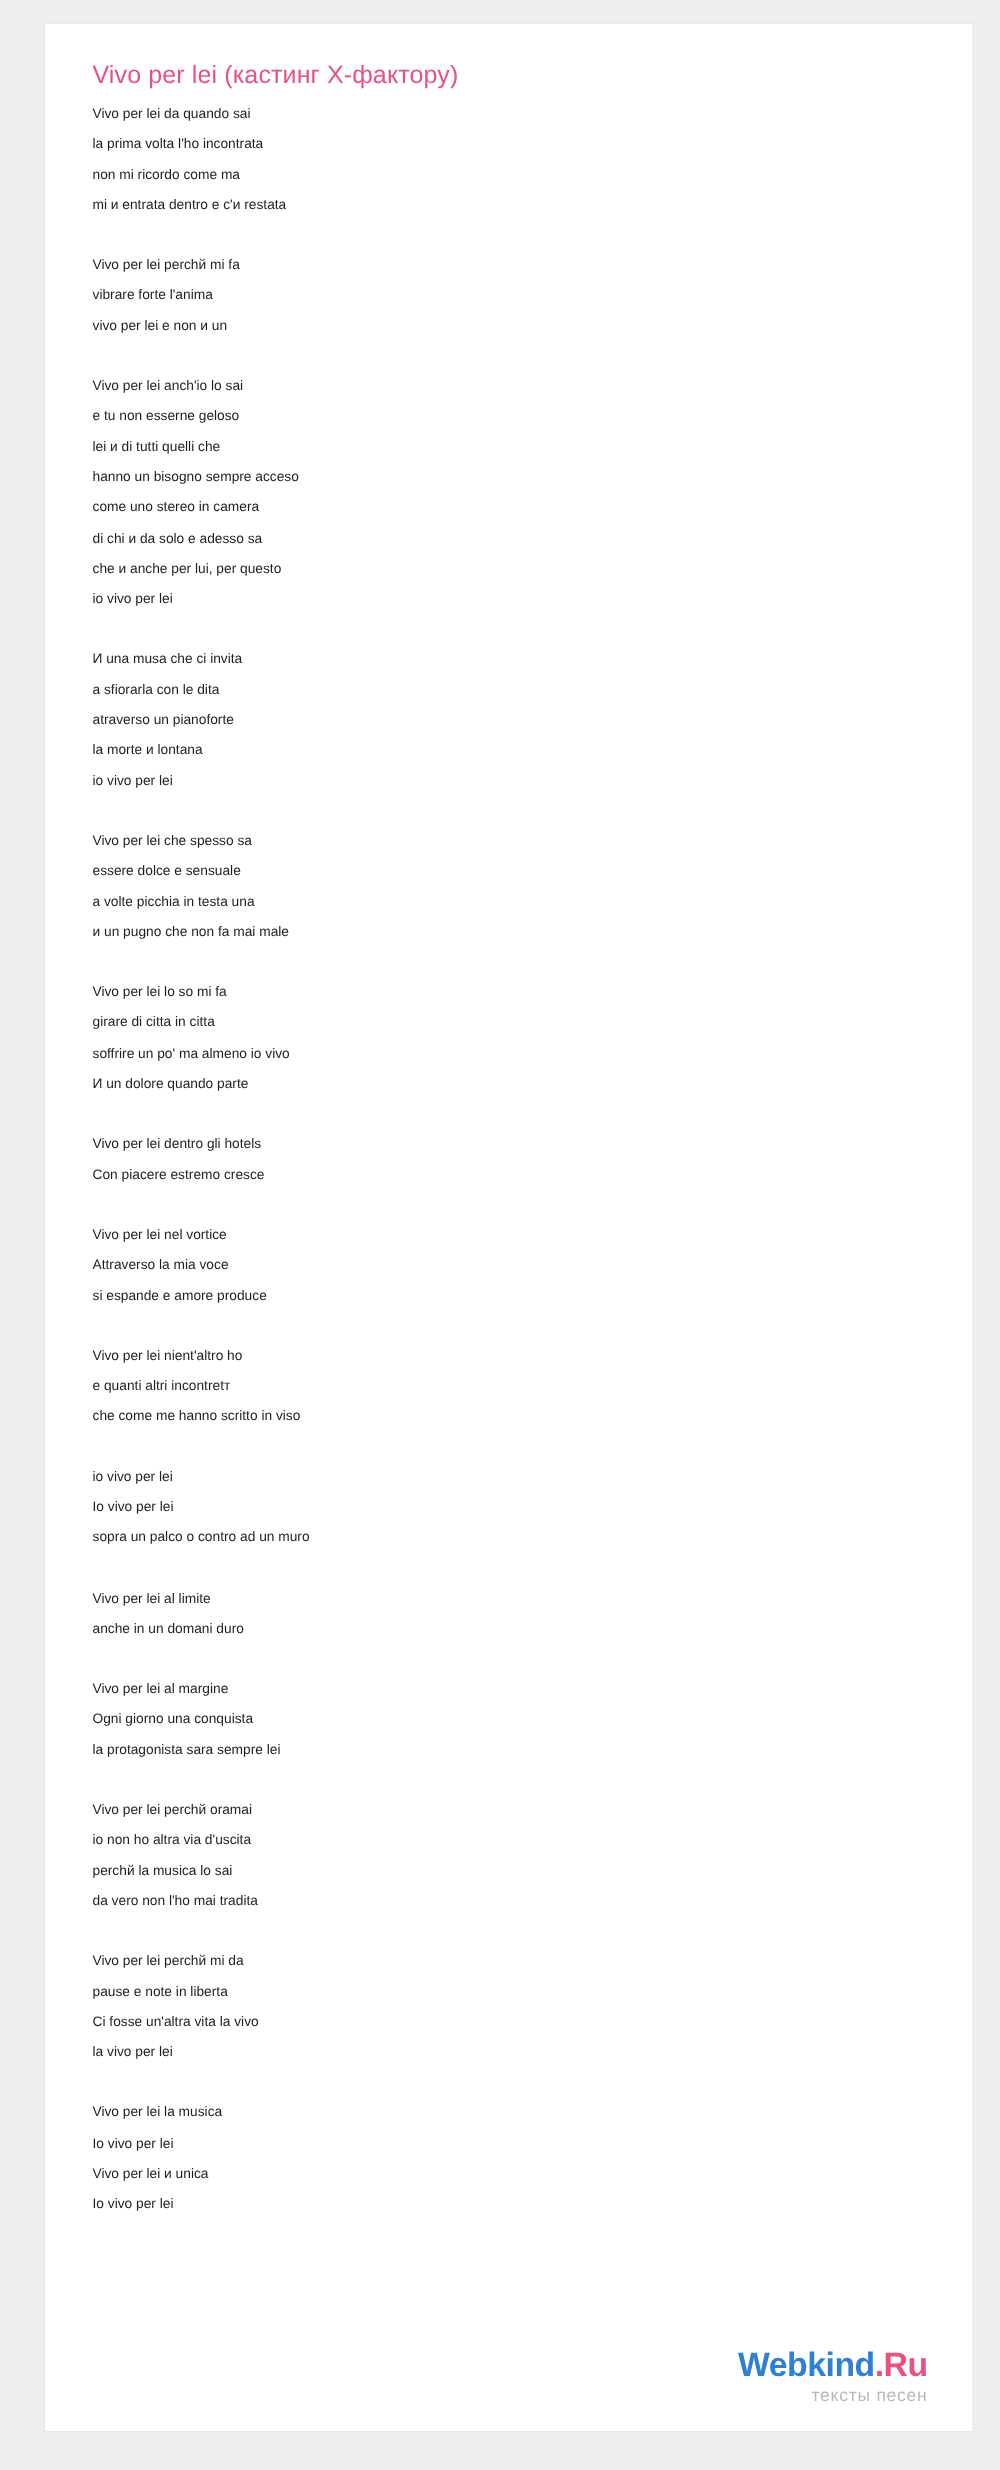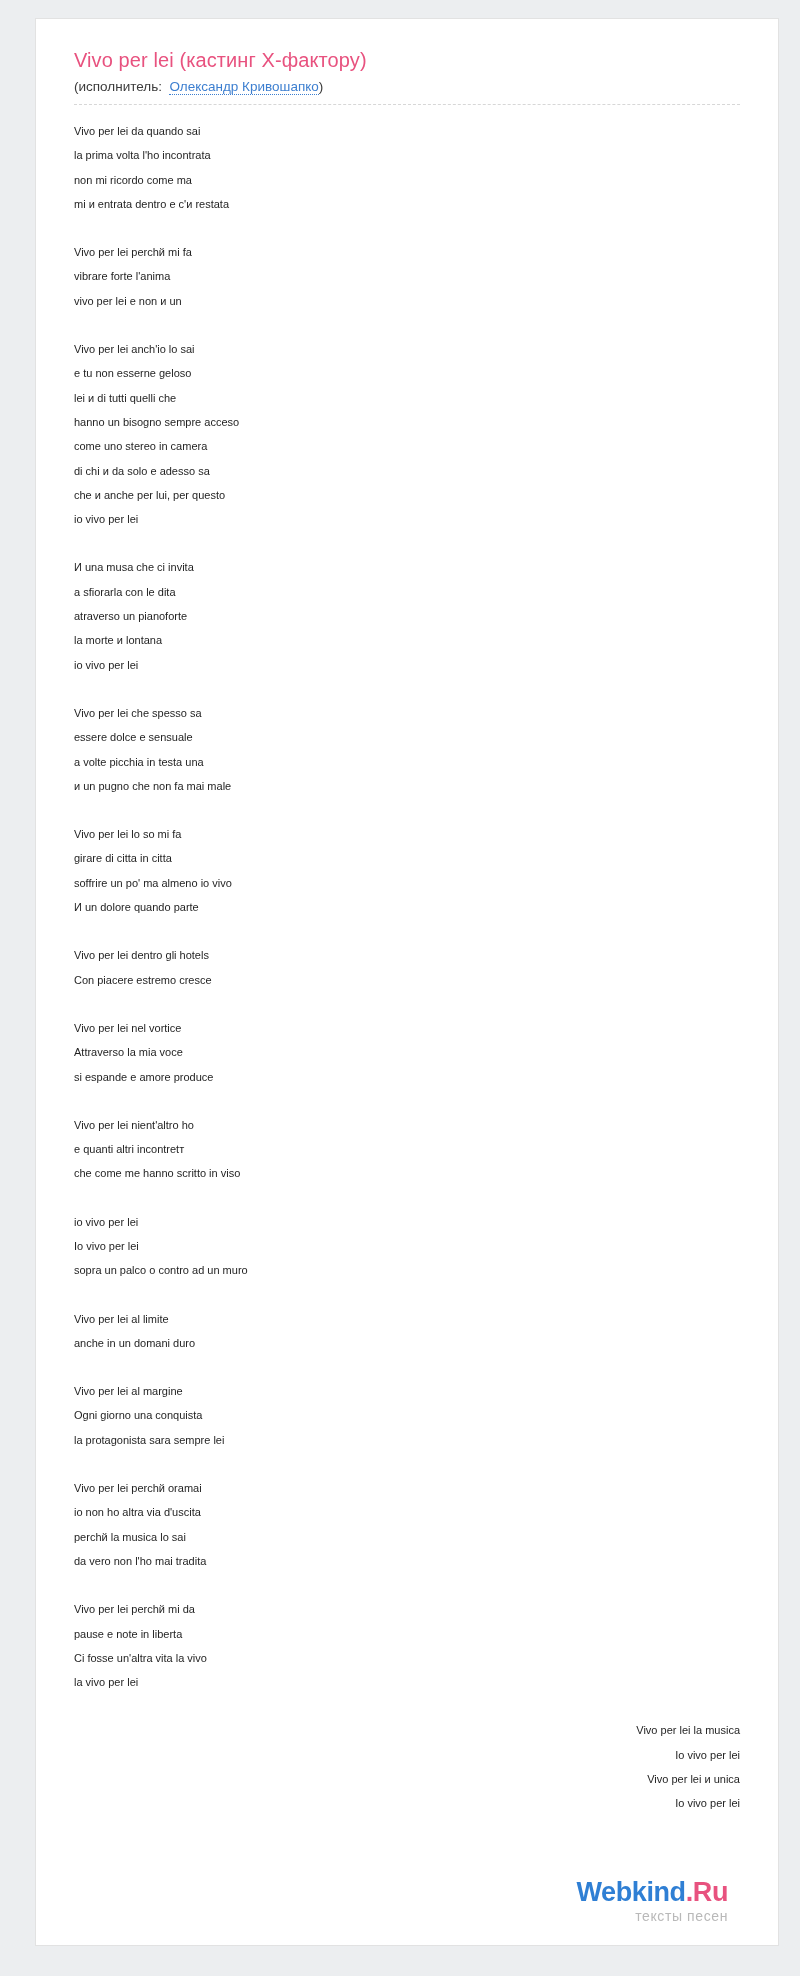--- a/index.html
+++ b/index.html
@@ -61,28 +61,27 @@
     color: #1f1f1f;
     white-space: pre-wrap;
     margin: 0;
     font-family: "Liberation Sans", sans-serif;
   }
   .stanza {
     margin: 0 0 24px 0;
   }
   .stanza:last-child {
     margin-bottom: 0;
-    text-align: right;
   }
   .line {
     display: block;
   }
   .footer-logo {
     position: absolute;
-    right: 50px;
+    right: 36px;
     bottom: 22px;
     text-align: right;
     line-height: 1;
     user-select: none;
     margin-top: 31px;
   }
   .logo-main {
     font-size: 27px;
     font-weight: bold;
     color: #2f7fd4;
@@ -105,24 +104,20 @@
   }
 </style>
 </head>
 <body>
 
 <div class="page">
   <div class="sheet">
 
     <h1 class="song-title">Vivo per lei (кастинг Х-фактору)</h1>
 
-    <div class="performer-line">
-      <span class="paren">(исполнитель:</span>
-      <span>&nbsp;</span><a class="performer-link" href="#">Олександр Кривошапко</a><span class="paren">)</span>
-    </div>
 
     <div class="lyrics"><p class="stanza"><span class="line">Vivo per lei da quando sai</span><span class="line">la prima volta l'ho incontrata</span><span class="line">non mi ricordo come ma</span><span class="line">mi и entrata dentro e c'и restata</span></p><p class="stanza"><span class="line">Vivo per lei perchй mi fa</span><span class="line">vibrare forte l'anima</span><span class="line">vivo per lei e non и un</span></p><p class="stanza"><span class="line">Vivo per lei anch'io lo sai</span><span class="line">e tu non esserne geloso</span><span class="line">lei и di tutti quelli che</span><span class="line">hanno un bisogno sempre acceso</span><span class="line">come uno stereo in camera</span><span class="line">di chi и da solo e adesso sa</span><span class="line">che и anche per lui, per questo</span><span class="line">io vivo per lei</span></p><p class="stanza"><span class="line">И una musa che ci invita</span><span class="line">a sfiorarla con le dita</span><span class="line">atraverso un pianoforte</span><span class="line">la morte и lontana</span><span class="line">io vivo per lei</span></p><p class="stanza"><span class="line">Vivo per lei che spesso sa</span><span class="line">essere dolce e sensuale</span><span class="line">a volte picchia in testa una</span><span class="line">и un pugno che non fa mai male</span></p><p class="stanza"><span class="line">Vivo per lei lo so mi fa</span><span class="line">girare di citta in citta</span><span class="line">soffrire un po' ma almeno io vivo</span><span class="line">И un dolore quando parte</span></p><p class="stanza"><span class="line">Vivo per lei dentro gli hotels</span><span class="line">Con piacere estremo cresce</span></p><p class="stanza"><span class="line">Vivo per lei nel vortice</span><span class="line">Attraverso la mia voce</span><span class="line">si espande e amore produce</span></p><p class="stanza"><span class="line">Vivo per lei nient'altro ho</span><span class="line">e quanti altri incontretт</span><span class="line">che come me hanno scritto in viso</span></p><p class="stanza"><span class="line">io vivo per lei</span><span class="line">Io vivo per lei</span><span class="line">sopra un palco o contro ad un muro</span></p><p class="stanza"><span class="line">Vivo per lei al limite</span><span class="line">anche in un domani duro</span></p><p class="stanza"><span class="line">Vivo per lei al margine</span><span class="line">Ogni giorno una conquista</span><span class="line">la protagonista sara sempre lei</span></p><p class="stanza"><span class="line">Vivo per lei perchй oramai</span><span class="line">io non ho altra via d'uscita</span><span class="line">perchй la musica lo sai</span><span class="line">da vero non l'ho mai tradita</span></p><p class="stanza"><span class="line">Vivo per lei perchй mi da</span><span class="line">pause e note in liberta</span><span class="line">Ci fosse un'altra vita la vivo</span><span class="line">la vivo per lei</span></p><p class="stanza"><span class="line">Vivo per lei la musica</span><span class="line">Io vivo per lei</span><span class="line">Vivo per lei и unica</span><span class="line">Io vivo per lei</span></p></div>
 
     <div class="footer-logo">
       <span class="logo-main">Webkind</span><span class="logo-ru">.Ru</span>
       <span class="logo-sub">тексты песен</span>
     </div>
 
   </div>
 </div>

